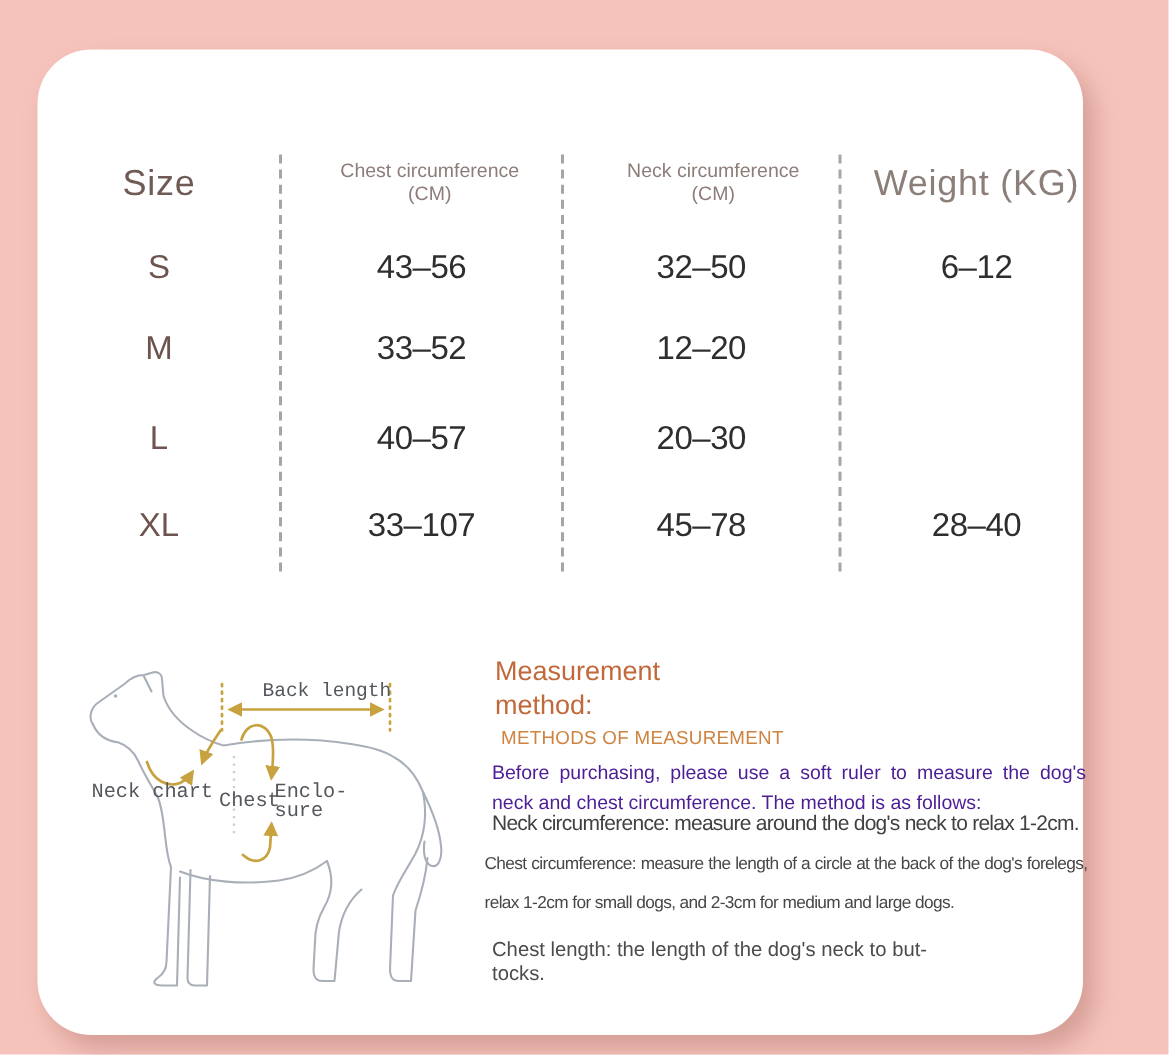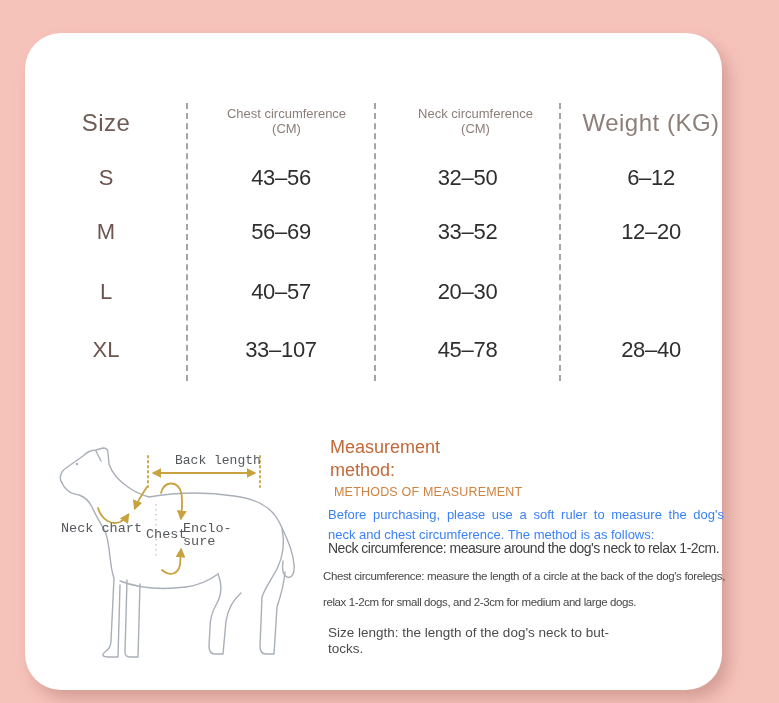--- a/index.html
+++ b/index.html
@@ -93,21 +93,21 @@
   }
   .m-title-1 { top: 403px; }
   .m-title-2 { top: 426px; }
   .m-subtitle {
     position: absolute;
     left: 309px; top: 452px;
     font-size: 12.5px; font-weight: normal;
     letter-spacing: 0.2px;
     color: #ce8340;
   }
-  .m-para { position: absolute; color: #3b82f6; }
+  .m-para { position: absolute; color: #4c1d95; }
   .m-p1 {
     left: 303px; top: 472px; width: 396px;
     font-size: 13px; line-height: 1.5;
     text-align: justify;
   }
   .m-p2 {
     left: 303px; top: 507px;
     font-size: 14px; letter-spacing: -0.5px;
     white-space: nowrap;
     color: #414141;
@@ -137,21 +137,20 @@
   <div class="hdr-big hdr-weight">Weight (KG)</div>
 
   <div class="t-row row-s">
     <div class="t-cell t-size">S</div>
     <div class="t-cell">43–56</div>
     <div class="t-cell">32–50</div>
     <div class="t-cell">6–12</div>
   </div>
   <div class="t-row row-m">
     <div class="t-cell t-size">M</div>
-    <div class="t-cell">56–69</div>
     <div class="t-cell">33–52</div>
     <div class="t-cell">12–20</div>
   </div>
   <div class="t-row row-l">
     <div class="t-cell t-size">L</div>
     <div class="t-cell">40–57</div>
     <div class="t-cell">20–30</div>
   </div>
   <div class="t-row row-xl">
     <div class="t-cell t-size">XL</div>
@@ -196,16 +195,16 @@
     <div class="diag-label lbl-chest">Chest</div>
     <div class="diag-label lbl-enclosure">Enclo- sure</div>
   </div>
 
   <div class="m-title m-title-1">Measurement</div>
   <div class="m-title m-title-2">method:</div>
   <div class="m-subtitle">METHODS OF MEASUREMENT</div>
   <div class="m-para m-p1">Before purchasing, please use a soft ruler to measure the dog's neck and chest circumference. The method is as follows:</div>
   <div class="m-para m-p2">Neck circumference: measure around the dog's neck to relax 1-2cm.</div>
   <div class="m-para m-p3">Chest circumference: measure the length of a circle at the back of the dog's forelegs, relax 1-2cm for small dogs, and 2-3cm for medium and large dogs.</div>
-  <div class="m-para m-p4 m-p4-1">Size length: the length of the dog's neck to but-</div>
+  <div class="m-para m-p4 m-p4-1">Chest length: the length of the dog's neck to but-</div>
   <div class="m-para m-p4 m-p4-2">tocks.</div>
 
 </div>
 
 </body></html>

